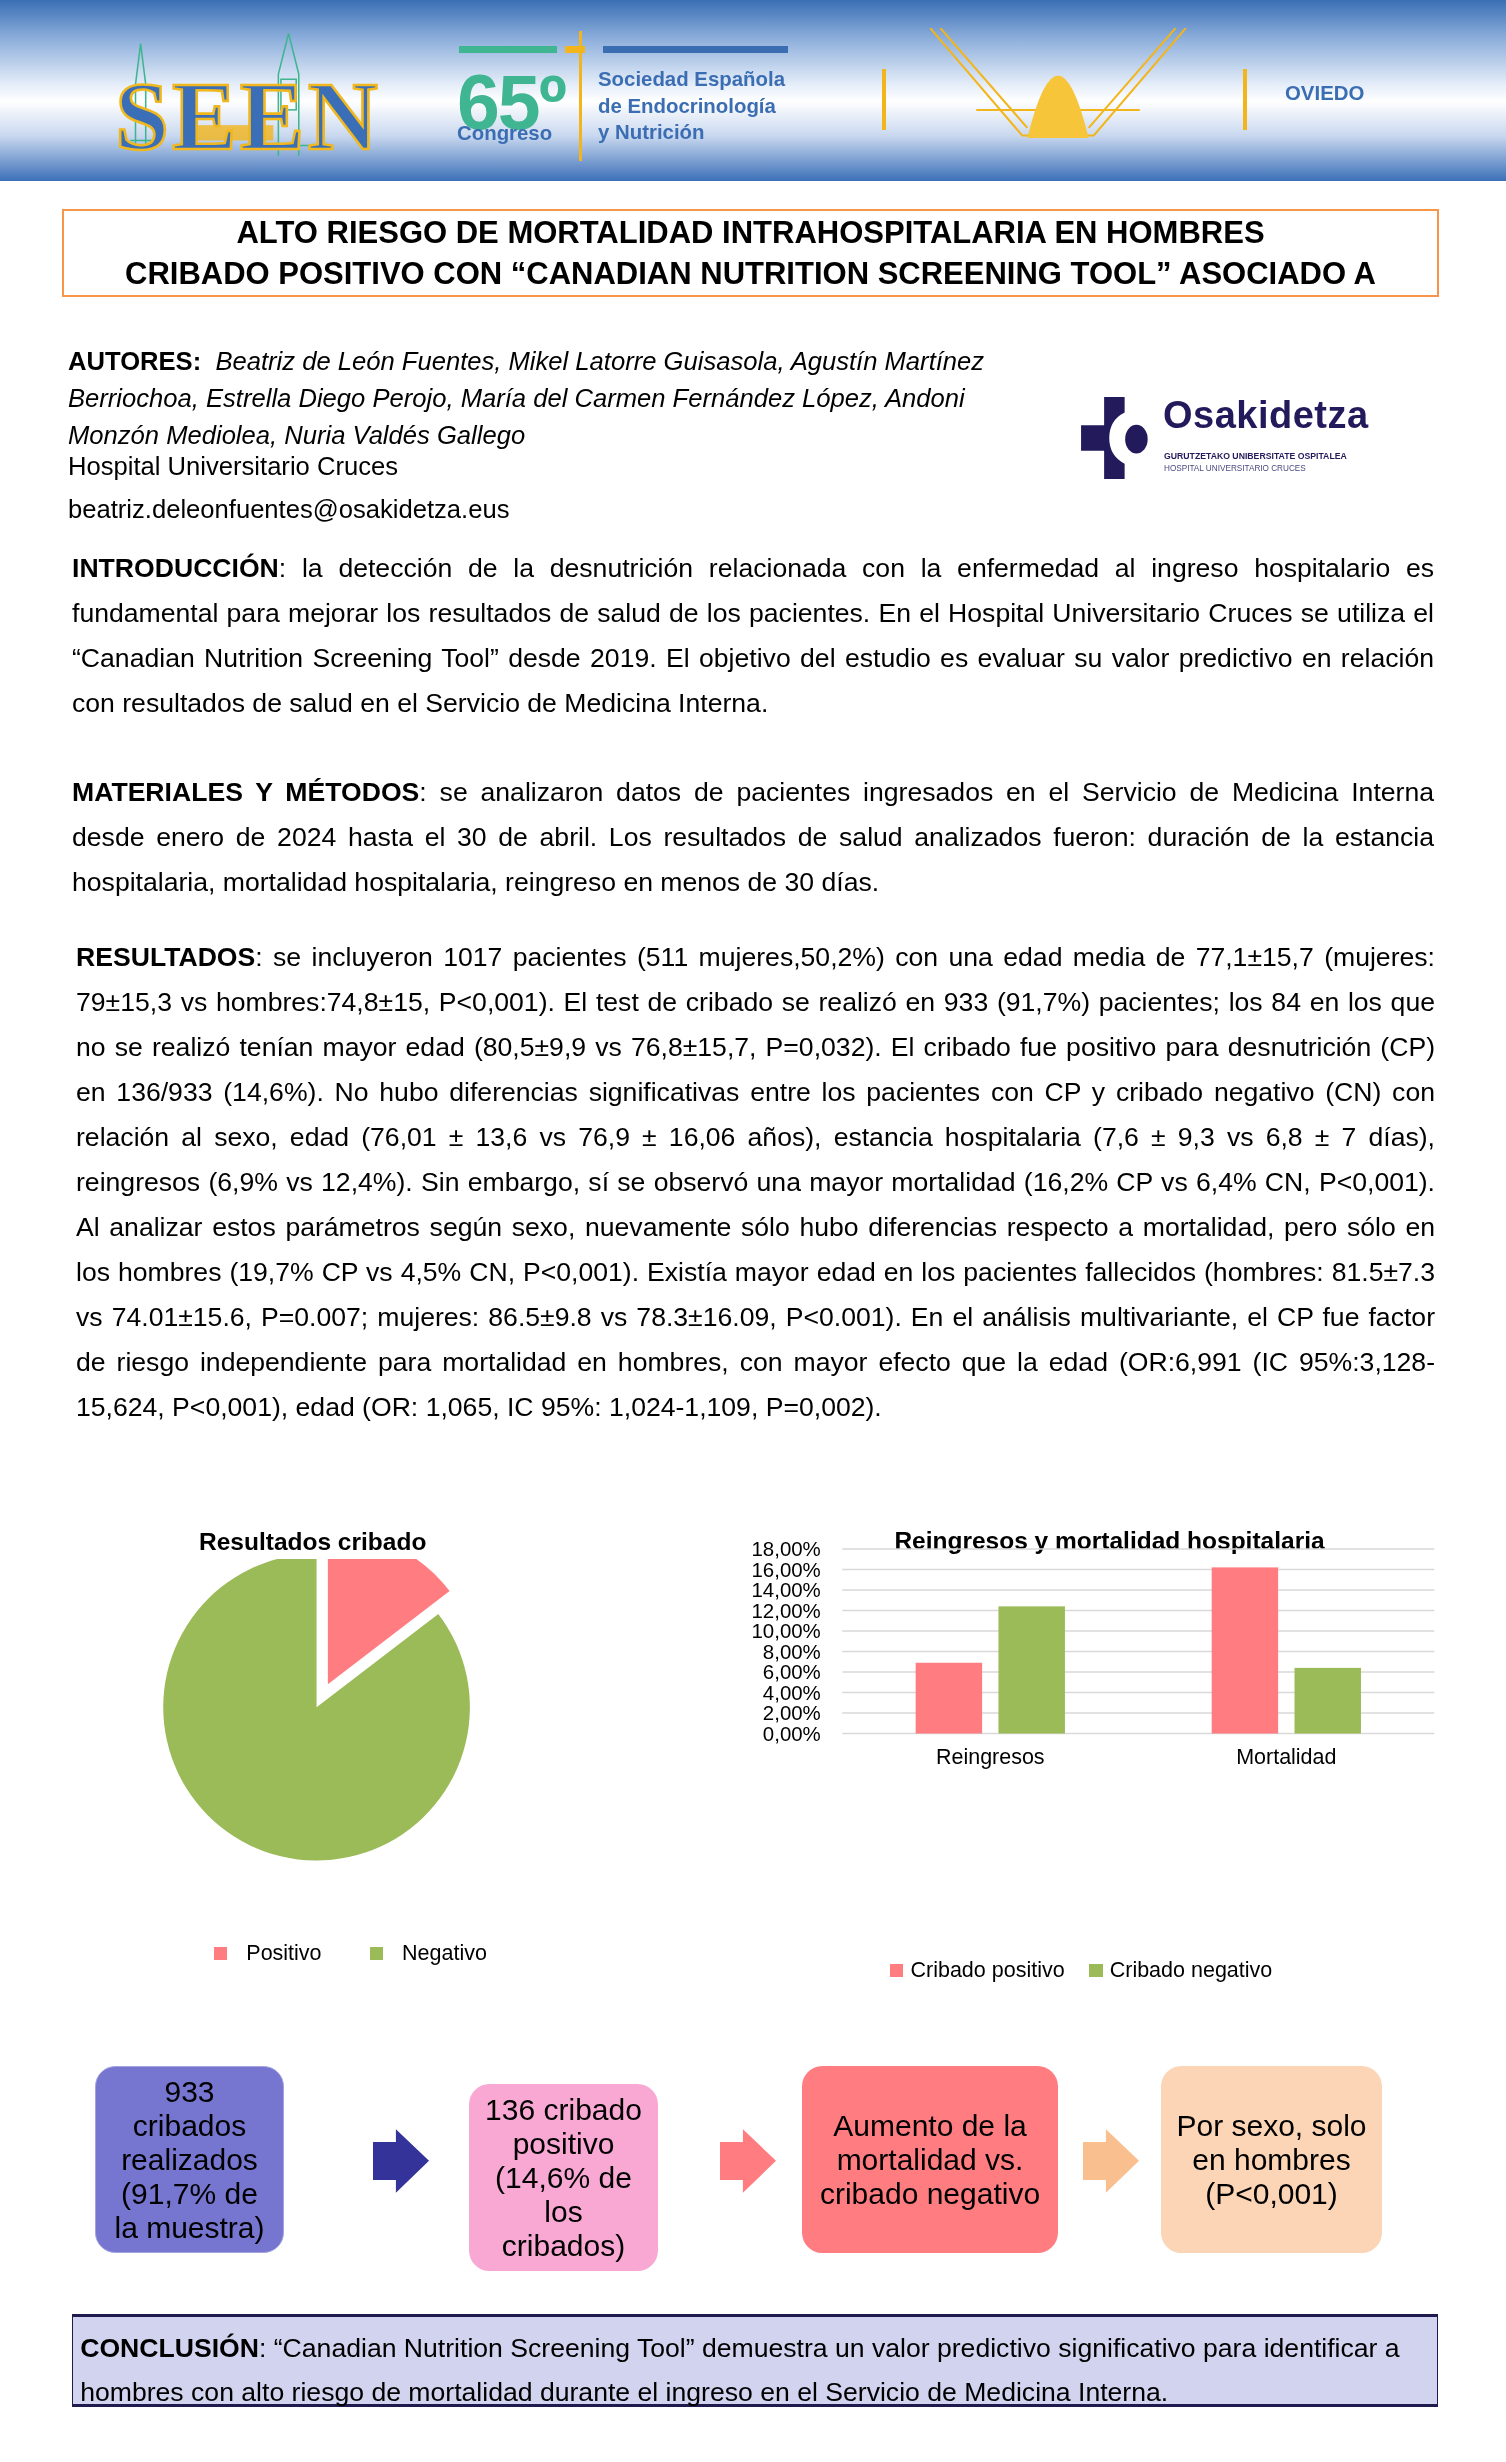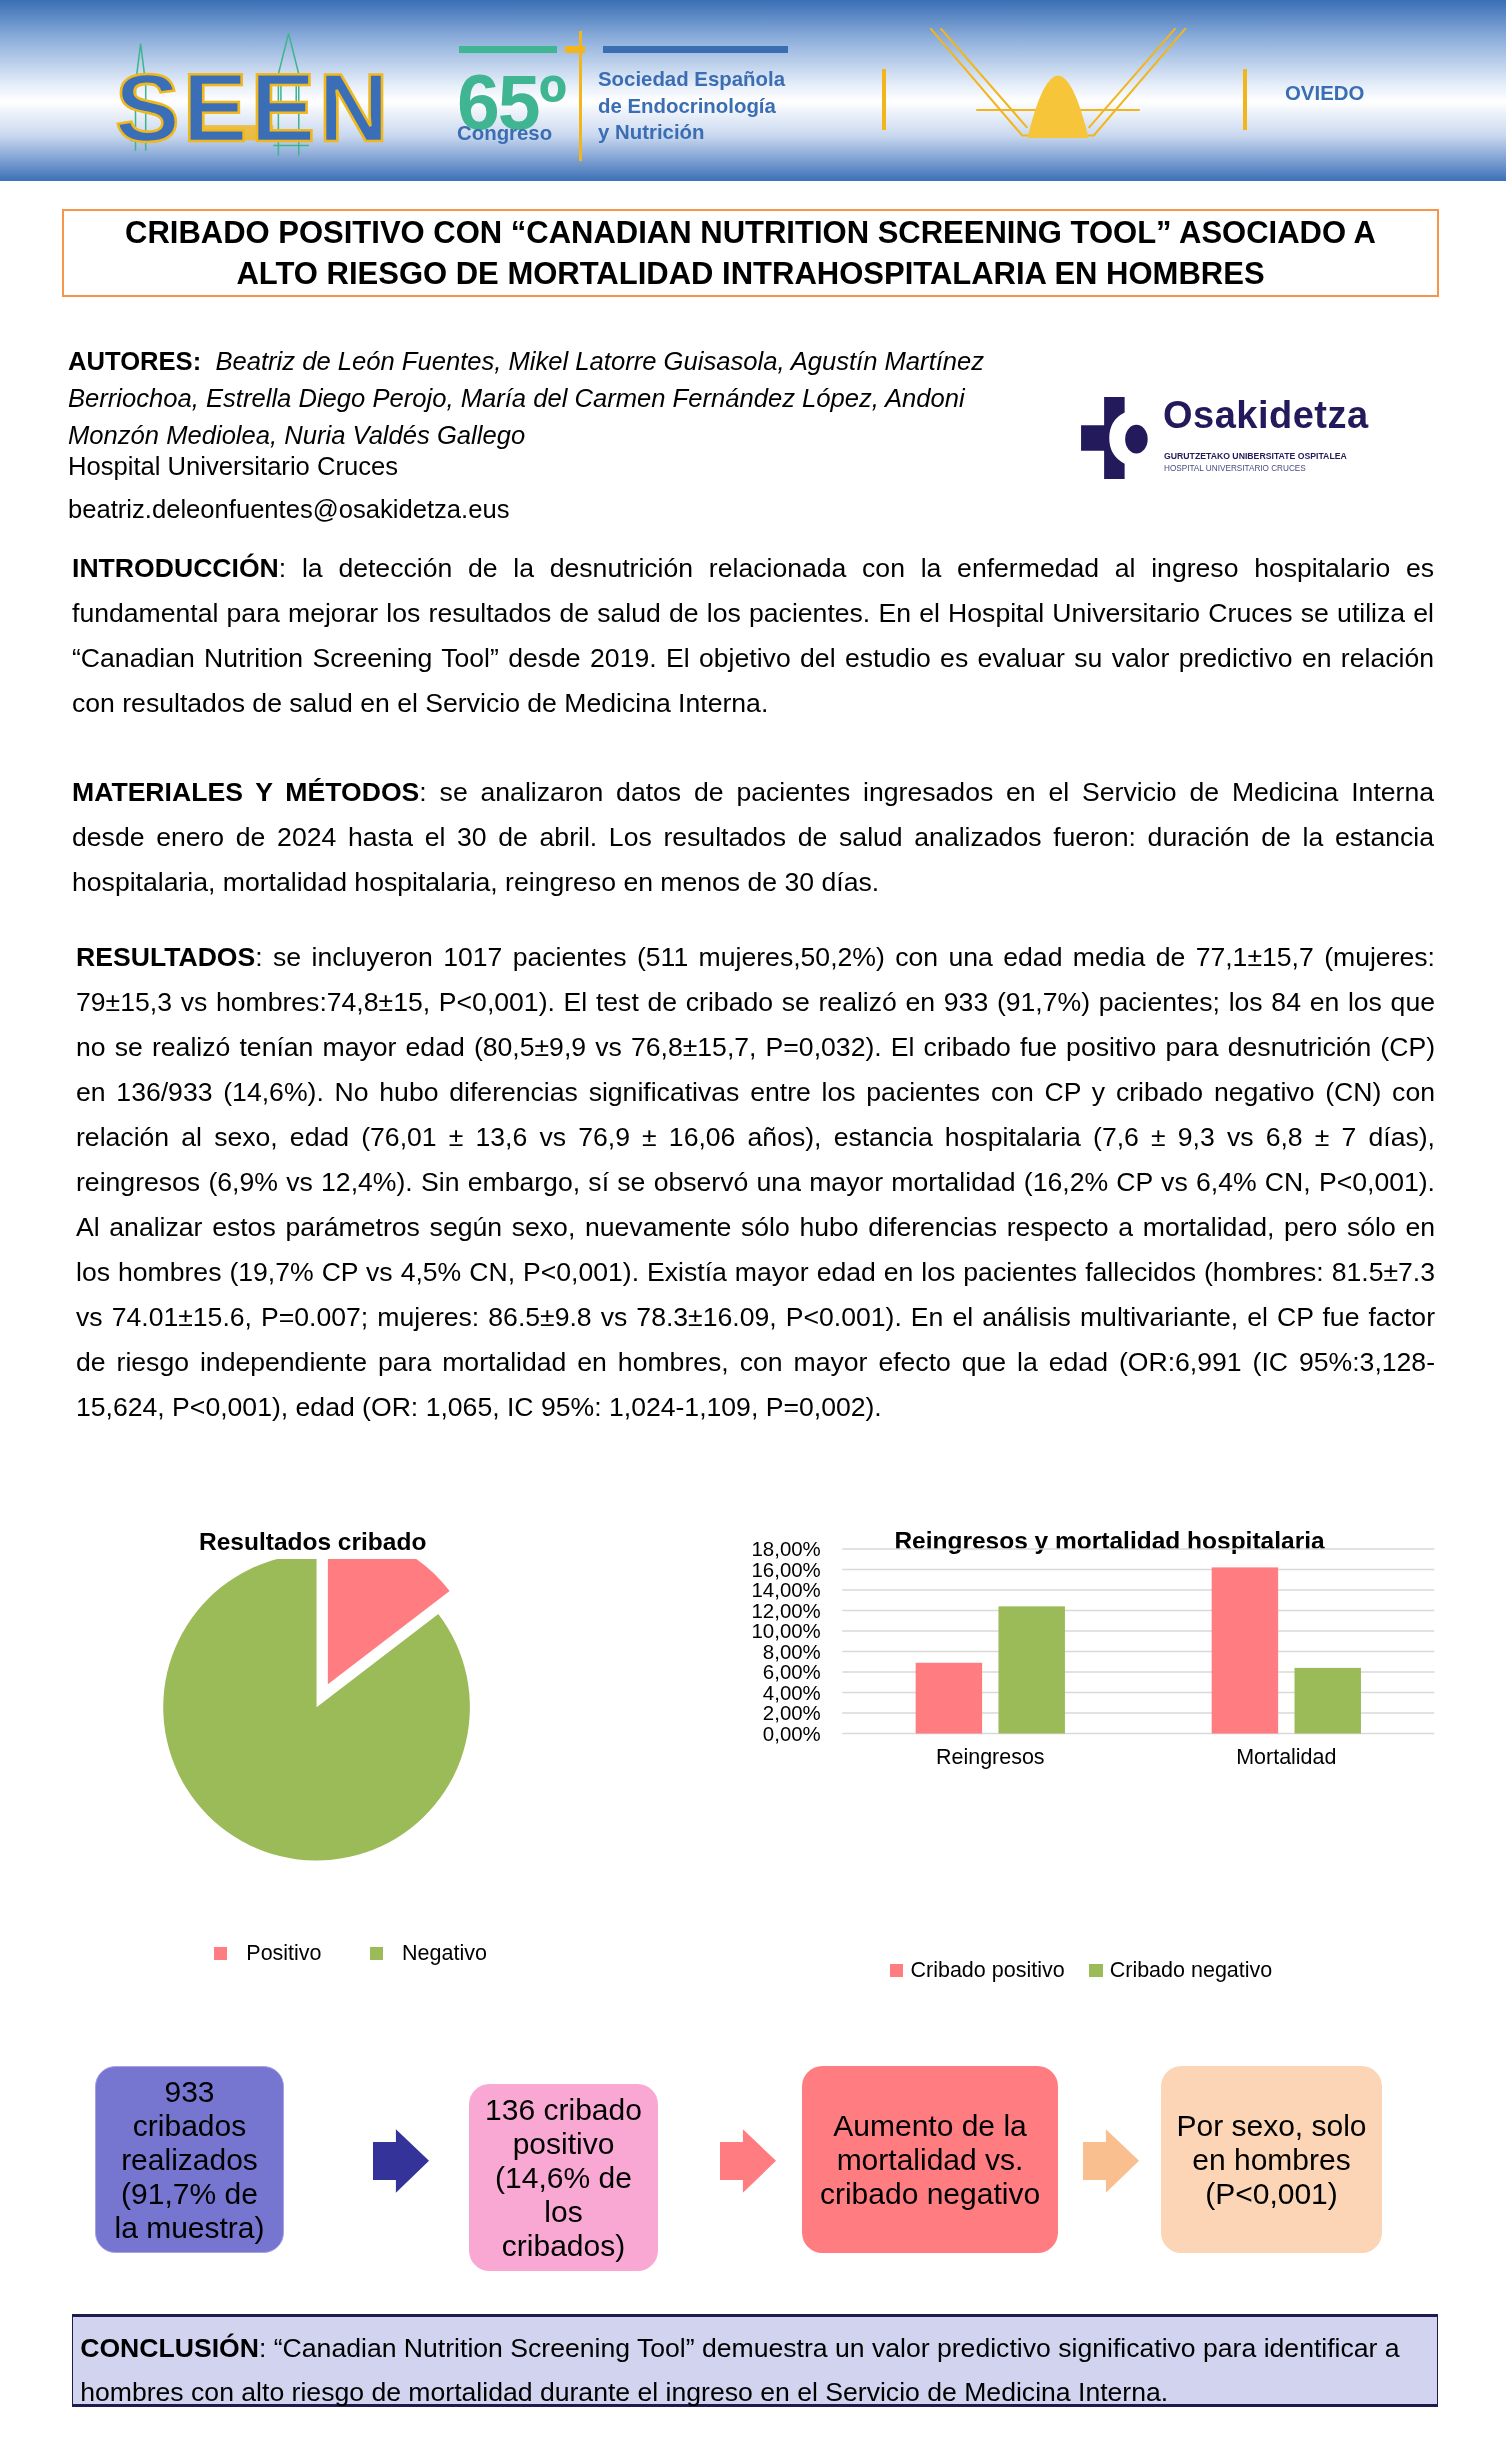--- a/index.html
+++ b/index.html
@@ -4,21 +4,21 @@
 <style>
   html, body { margin:0; padding:0; }
   body { width:1507px; height:2462px; background:#ffffff; position:relative; overflow:hidden;
          font-family:"Liberation Sans", "DejaVu Sans", sans-serif; color:#000; }
   .abs { position:absolute; }
 
   
   #header { left:0; top:0; width:1507px; height:181px;
     background:linear-gradient(to bottom, #3a6fb5 0%, #8fb0dc 22%, #e9f0fa 48%, #ffffff 56%, #c9d8ef 75%, #3c70b8 100%); }
   .sen-logo { left:110px; top:23px; width:250px; height:138px; }
-  .sen-letters { left:115px; top:59px; font-family:Liberation Sans, sans-serif; font-weight:bold;
+  .sen-letters { left:115px; top:68px; font-family:Liberation Serif, serif; font-weight:bold;
     font-size:97px; letter-spacing:3.1px; color:#3a6fb8; -webkit-text-stroke:2.6px #f0b81e; line-height:1; }
   .congress-num { left:457px; top:64px; font-size:77px; font-weight:bold; color:#40b592; line-height:1; letter-spacing:-2px; }
   .congress-label { left:457px; top:122px; font-size:20.4px; font-weight:bold; color:#3b6db3; }
   .soc-text { left:598px; top:66px; font-size:20.4px; font-weight:bold; color:#3b6db3; line-height:26.6px; }
   .bar-green { left:459px; top:46px; width:98px; height:7.2px; background:#40b592; }
   .bar-yellow { left:565px; top:46px; width:20.4px; height:7.2px; background:#f2b51b; }
   .bar-blue { left:603px; top:46px; width:185px; height:7.2px; background:#3b6db3; }
   .vline-yellow { left:579px; top:31px; width:3.1px; height:130px; background:#f2b51b; }
   .sep-yellow { width:3.6px; height:61px; background:#f2b51b; top:69px; }
   .oviedo { left:1285px; top:82px; font-size:20.4px; font-weight:bold; color:#3b6db3; }
@@ -92,22 +92,22 @@
       <path d="M110 160 L430 160"></path>
     </g>
     <path d="M210 215 Q270 -30 330 215 Z" fill="#f6c53a"></path>
   </svg>
   <div class="abs sep-yellow" style="left:1243px;"></div>
   <div class="abs oviedo">OVIEDO</div>
 </div>
 
 <div id="title-box" class="abs">
   <div>
+    <span>ALTO RIESGO DE MORTALIDAD INTRAHOSPITALARIA EN HOMBRES</span>
     <span>CRIBADO POSITIVO CON “CANADIAN NUTRITION SCREENING TOOL” ASOCIADO A</span>
-    <span>ALTO RIESGO DE MORTALIDAD INTRAHOSPITALARIA EN HOMBRES</span>
   </div>
 </div>
 
 <div class="abs authors">
   <b>AUTORES:</b>&nbsp; <span>Beatriz de León Fuentes, Mikel Latorre Guisasola, Agustín Martínez Berriochoa, Estrella Diego Perojo, María del Carmen Fernández López, Andoni Monzón Mediolea, Nuria Valdés Gallego</span>
 </div>
 <div class="abs affil">Hospital Universitario Cruces</div>
 <div class="abs email">beatriz.deleonfuentes@osakidetza.eus</div>
 
 <div class="abs osa-logo">

